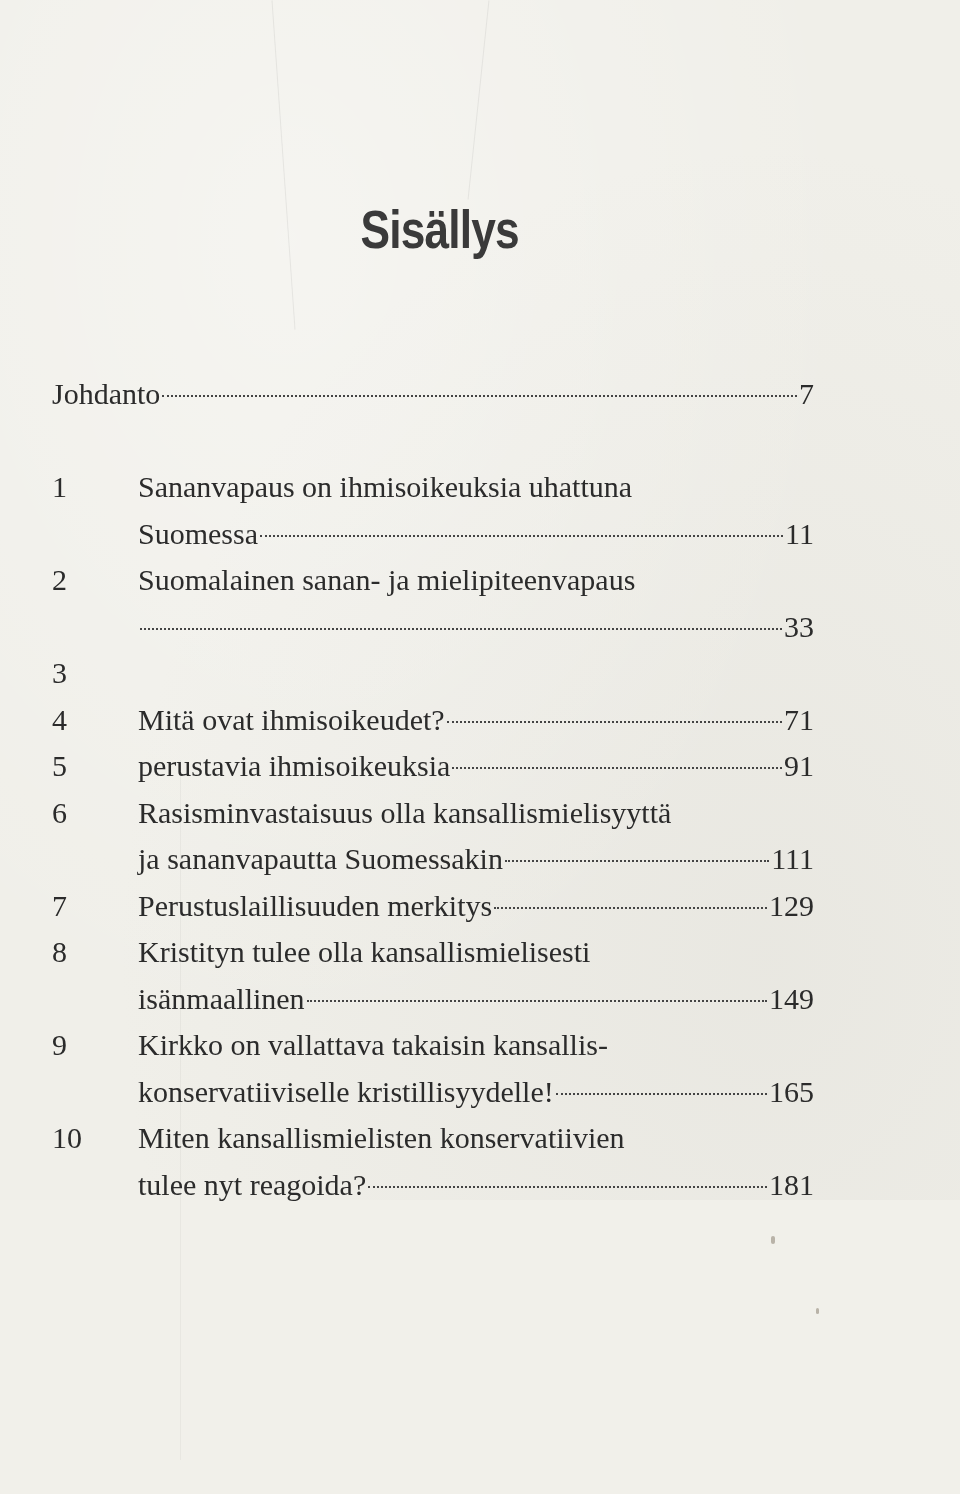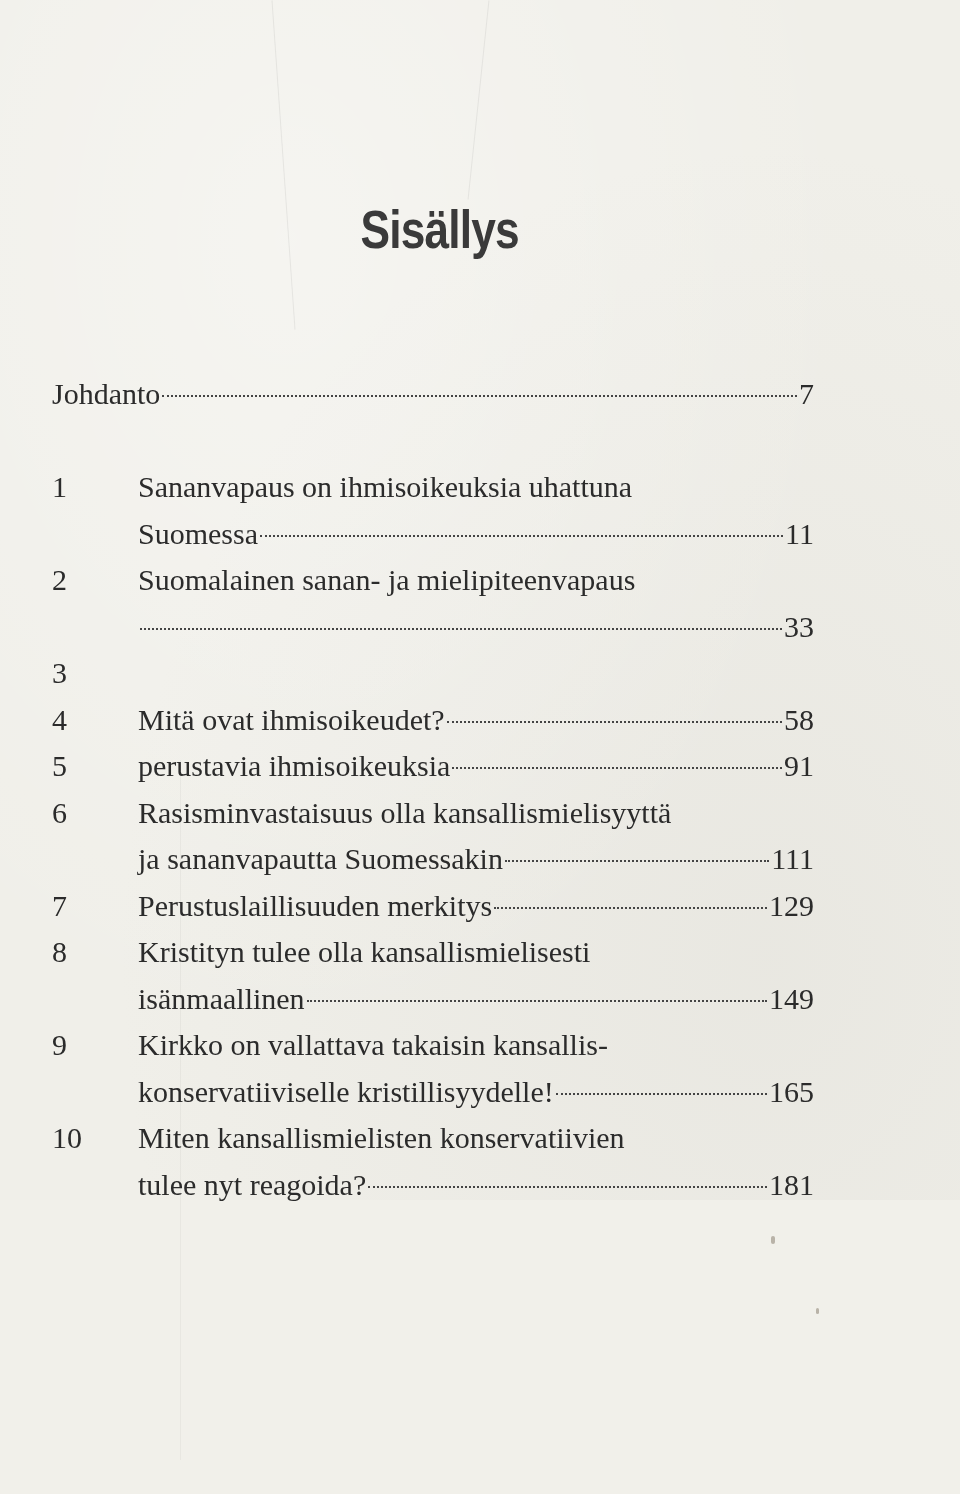--- a/index.html
+++ b/index.html
@@ -155,21 +155,21 @@
     <div class="entry">
       <div class="num">3</div>
     </div>
 
     <div class="entry">
       <div class="num">4</div>
       <div class="body">
         <div class="line">
           <span class="txt">Mitä ovat ihmisoikeudet?</span>
           <span class="leader"></span>
-          <span class="page-no">58</span>
+          <span class="page-no">71</span>
         </div>
       </div>
     </div>
 
     <div class="entry">
       <div class="num">5</div>
       <div class="body">
         <div class="line">
           <span class="txt">perustavia ihmisoikeuksia</span>
           <span class="leader"></span>

